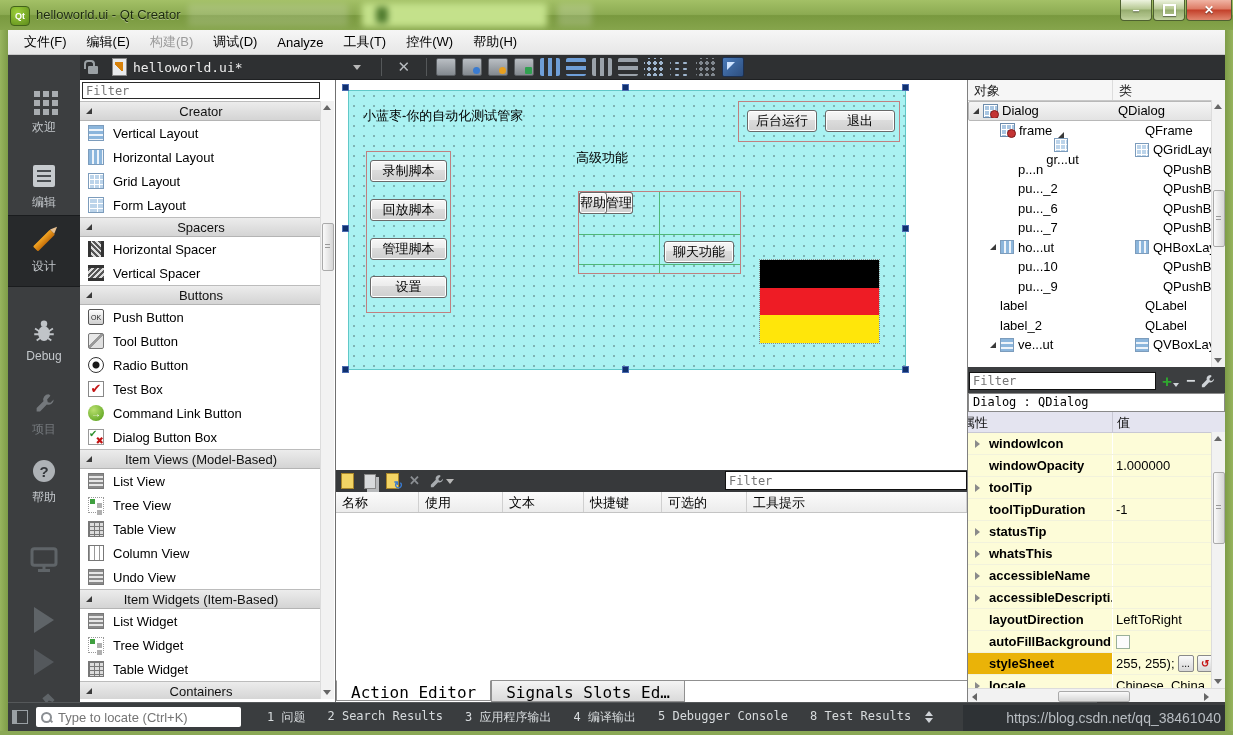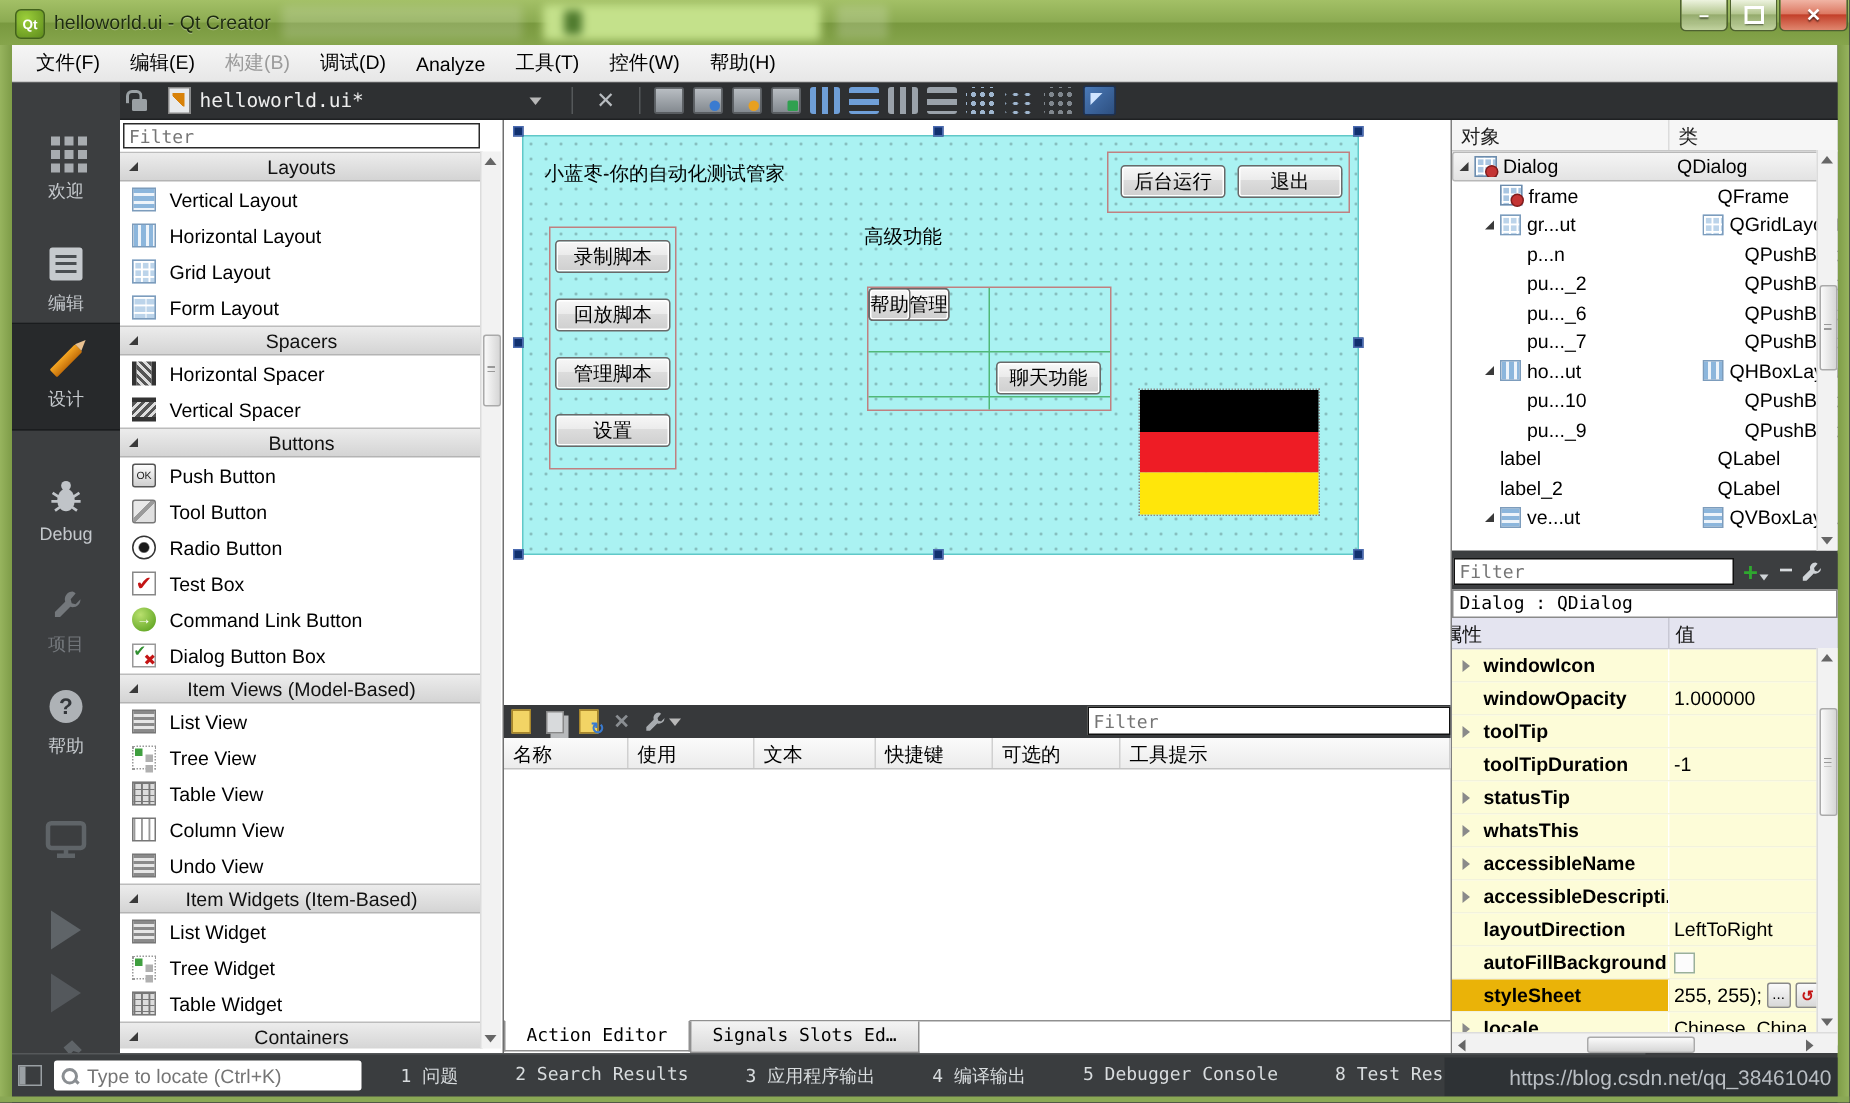--- a/index.html
+++ b/index.html
@@ -165,21 +165,21 @@
   .aic-new{background:#f2d465;border:1px solid #a8862a;width:11px;height:14px;}
   .aic-copy{background:#d8dadc;border:1px solid #888;width:10px;height:13px;box-shadow:3px 3px 0 #b8babc;}
   .aic-edit{background:#f2d465;border:1px solid #a8862a;width:11px;height:14px;}
   .aic-edit::after{content:"\21bb";position:absolute;right:-5px;bottom:-4px;color:#3a7bd0;font-size:11px;font-weight:bold;}
   .aic-delete{color:#8a8e92;font-size:13px;font-weight:bold;width:auto;}
   .afilter{position:absolute;left:389px;top:1px;width:242px;height:19px;border:1px solid #111;
     font-family:"DejaVu Sans Mono",monospace;font-size:12px;padding:0 3px;box-sizing:border-box;}
   .act-header{position:absolute;left:0;top:22px;width:631px;height:20px;display:flex;background:linear-gradient(#fbfbfb,#ececec);border-bottom:1px solid #c4c4c4;}
   .act-col{border-right:1px solid #d0d0d0;padding:2px 6px;box-sizing:border-box;font-size:13px;color:#000;}
   .act-tabs{position:absolute;left:0;top:210px;width:631px;height:22px;background:#fff;border-top:1px solid #909090;display:flex;}
-  .atab{height:21px;padding:2px 14px 0;font-family:"DejaVu Sans Mono",monospace;font-size:12px;color:#000;
+  .atab{height:21px;padding:2px 14px 0;font-family:"DejaVu Sans Mono",monospace;font-size:16px;color:#000;
     background:linear-gradient(#f4f4f4,#dadada);border:1px solid #909090;border-top:none;box-sizing:border-box;}
   .atab.active{background:#fff;border-top:1px solid #fff;margin-top:-1px;}
 
   
   .inspector{left:968px;top:80px;width:257px;height:287px;background:#fff;box-sizing:border-box;}
   .oi-header{display:flex;height:20px;background:#f6f6f6;border-bottom:1px solid #c8c8c8;font-size:13px;color:#222;}
   .oi-header div{padding:2px 6px;box-sizing:border-box;}
   .oi-c1{width:145px;border-right:1px solid #dcdcdc;}
   .oi-rows{height:253px;overflow:hidden;}
   .oi-row{height:19.5px;display:flex;align-items:center;font-size:13px;color:#000;}
@@ -224,21 +224,21 @@
 
   
   .statusbar{left:8px;top:702px;width:1089px;height:29px;background:#3a3d3f;border-top:1px solid #55585a;
     display:flex;align-items:center;color:#d8dcde;box-sizing:border-box;}
   .toggleicon{width:14px;height:12px;border:1px solid #9aa0a4;margin:0 8px 0 4px;position:relative;}
   .toggleicon::after{content:"";position:absolute;left:0;top:0;width:4px;height:12px;background:#9aa0a4;}
   .locate{width:205px;height:20px;background:#fff;border-radius:2px;display:flex;align-items:center;padding:0 5px;box-sizing:border-box;}
   .mag{width:7px;height:7px;border:2px solid #8a8e92;border-radius:50%;position:relative;margin-right:6px;flex:0 0 auto;}
   .mag::after{content:"";position:absolute;left:6px;top:6px;width:4px;height:2px;background:#8a8e92;transform:rotate(45deg);}
   .locate input{border:none;outline:none;flex:1;font-size:13px;color:#888;background:transparent;padding:0;}
-  .statitems{display:flex;margin-left:26px;font-family:"DejaVu Sans Mono",monospace;font-size:12px;gap:38px;white-space:nowrap;}
+  .statitems{display:flex;margin-left:26px;font-family:"DejaVu Sans Mono",monospace;font-size:12px;gap:22px;white-space:nowrap;}
   .updown{display:flex;flex-direction:column;gap:2px;margin-left:14px;}
   .updown i{width:0;height:0;border-left:4px solid transparent;border-right:4px solid transparent;}
   .updown .u{border-bottom:5px solid #cfd3d7;}
   .updown .d{border-top:5px solid #cfd3d7;}
   .watermark{left:963px;top:705px;width:262px;height:26px;background:#2e3235;color:#b9bec3;font-size:14px;
     display:flex;align-items:center;justify-content:flex-end;padding-right:4px;box-sizing:border-box;}
 </style>
 </head>
 <body>
 
@@ -366,21 +366,21 @@
           <path d="M7 4.5l3.5-3 4 4-1.2 1.2-2.3-.8-1.5 1.6z" fill="#5f6468"></path>
         </svg>
       </div>
     </div>
 
   <div class="abs widgetbox">
     <input class="wfilter" placeholder="Filter" style="">
     <div class="wb-list" id="wb-list">
         <div class="wb-sec">
           <span class="tri"></span>
-          <span>Layouts</span>
+          <span>Creator</span>
         </div>
         <div class="wb-item">
           <span class="wic ic-vertical-layout"></span>
           <span class="lbl">Vertical Layout</span>
         </div>
         <div class="wb-item">
           <span class="wic ic-horizontal-layout"></span>
           <span class="lbl">Horizontal Layout</span>
         </div>
         <div class="wb-item">
@@ -569,21 +569,21 @@
         <div class="oi-row">
           <div class="oi-left" style="padding-left: 32px;">
             <span class="oic oic-frame"></span>
             <span>frame</span>
           </div>
           <div class="oi-cls">
             <span>QFrame</span>
           </div>
         </div>
         <div class="oi-row">
-          <div class="oi-left" style="padding-left: 22px;">
+          <div class="oi-left" style="padding-left: 22px; flex-direction: column;">
             <span class="oi-exp"></span>
             <span class="wic ic-grid-layout sm"></span>
             <span>gr...ut</span>
           </div>
           <div class="oi-cls">
             <span class="wic ic-grid-layout sm"></span>
             <span>QGridLayout</span>
           </div>
         </div>
         <div class="oi-row">

